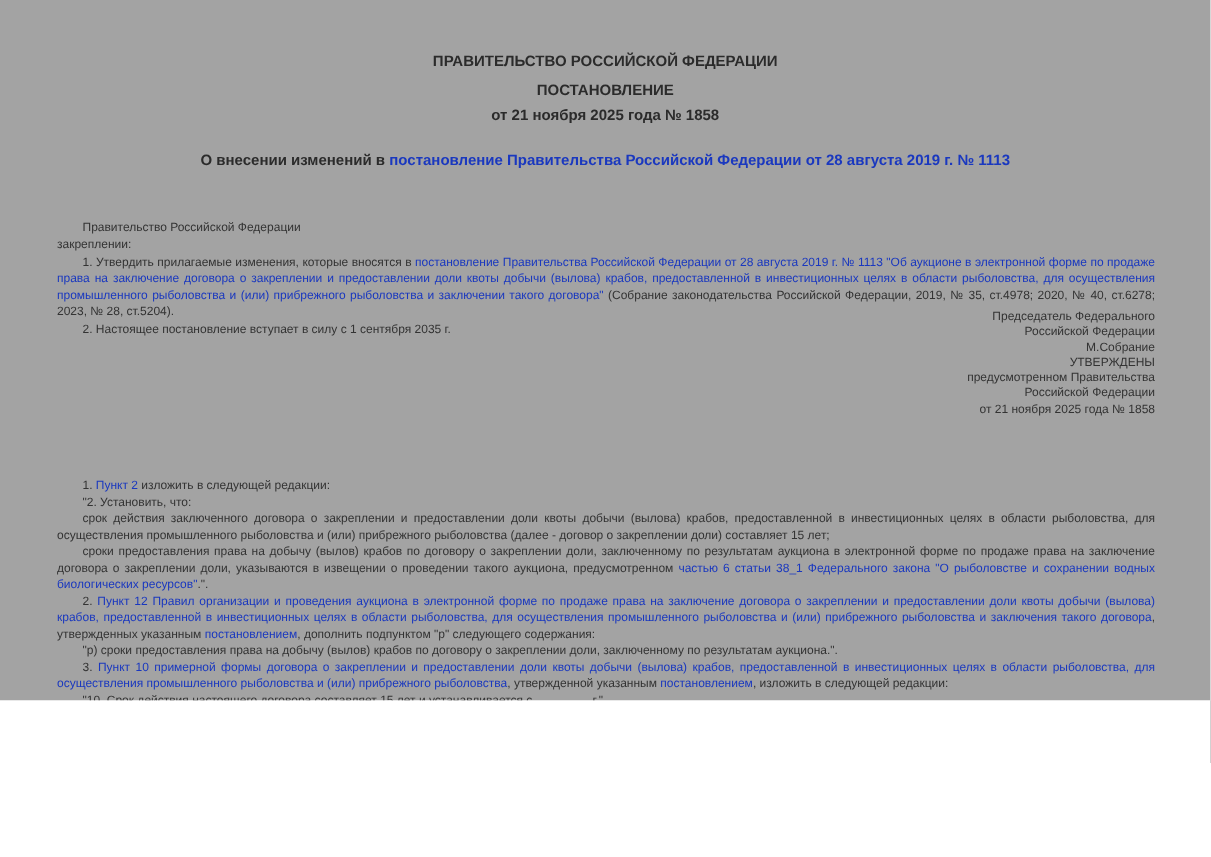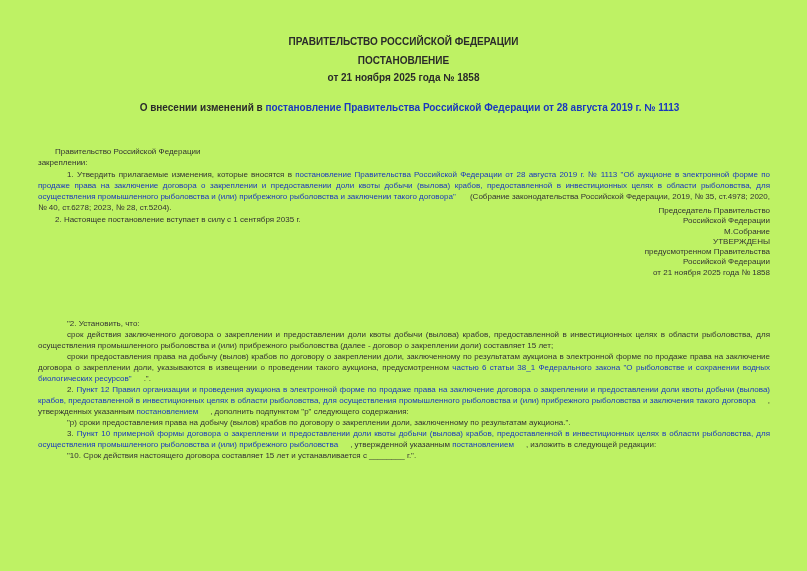--- a/index.html
+++ b/index.html
@@ -1,17 +1,17 @@
 <!DOCTYPE html>
 <html style="--link: #1a38bf; --ink: #333333;"><head>
 <meta charset="utf-8">
 <style>
   html,body { margin:0; padding:0; background:#ffffff; }
   .page {
-    position:relative; width:807px; height:571px; background:#bef264;
+    position:relative; width:807px; height:467px; background:#a3a3a3;
     font-family:"Liberation Sans", sans-serif; color:var(--ink,#333);
     overflow:hidden;
   }
   .hdr {
     position:absolute; left:0; width:807px; text-align:center;
     font-weight:bold; font-size:10px; color:#2b2b2b;
   }
   .hdr-org   { top:36px; }
   .hdr-type  { top:55px; }
   .hdr-date  { top:72px; }
@@ -23,52 +23,53 @@
   }
   .preamble { top:146px; line-height:11.3px; }
   .changes  { top:318px; }
   .para { margin:0; text-indent:17px; }
   .para.noindent { text-indent:0; }
   .signblock {
     position:absolute; right:37px; top:206px; text-align:right;
     font-size:8px; line-height:10.3px; color:var(--ink,#333);
   }
   .lnk { color:var(--link,#1a38bf); cursor:pointer; }
-  .txt { color:inherit;margin-left:12px; }
+  .txt { color:inherit; }
 </style>
 </head>
 <body>
 
 <div class="page">
 
   <div class="hdr hdr-org">ПРАВИТЕЛЬСТВО РОССИЙСКОЙ ФЕДЕРАЦИИ</div>
   <div class="hdr hdr-type">ПОСТАНОВЛЕНИЕ</div>
   <div class="hdr hdr-date">от 21 ноября 2025 года № 1858</div>
 
   <div class="hdr doc-title"><span class="txt">О внесении изменений в </span><span class="lnk">постановление Правительства Российской Федерации от 28 августа 2019 г. № 1113</span></div>
 
   <div class="content preamble">
     <p class="para">Правительство Российской Федерации</p>
     <p class="para noindent">закреплении:</p>
     <p class="para"><span class="txt">1. Утвердить прилагаемые изменения, которые вносятся в </span><span class="lnk">постановление Правительства Российской Федерации от 28 августа 2019 г. № 1113 "Об аукционе в электронной форме по продаже права на заключение договора о закреплении и предоставлении доли квоты добычи (вылова) крабов, предоставленной в инвестиционных целях в области рыболовства, для осуществления промышленного рыболовства и (или) прибрежного рыболовства и заключении такого договора"</span><span class="txt"> (Собрание законодательства Российской Федерации, 2019, № 35, ст.4978; 2020, № 40, ст.6278; 2023, № 28, ст.5204).</span></p>
     <p class="para">2. Настоящее постановление вступает в силу с 1 сентября 2035 г.</p>
   </div>
 
   <div class="signblock">
-    <div>Председатель Правительство</div>
+    <div>Председатель Федерального</div>
     <div>Российской Федерации</div>
     <div>М.Собрание</div>
     <div>УТВЕРЖДЕНЫ</div>
     <div>предусмотренном Правительства</div>
     <div>Российской Федерации</div>
     <div>от 21 ноября 2025 года № 1858</div>
   </div>
 
 
   <div class="content changes">
+    <p class="para"><span class="txt">1. </span><span class="lnk">Пункт 2</span><span class="txt"> изложить в следующей редакции:</span></p>
     <p class="para"><span class="txt">"2. Установить, что:</span></p>
     <p class="para"><span class="txt">срок действия заключенного договора о закреплении и предоставлении доли квоты добычи (вылова) крабов, предоставленной в инвестиционных целях в области рыболовства, для осуществления промышленного рыболовства и (или) прибрежного рыболовства (далее - договор о закреплении доли) составляет 15 лет;</span></p>
     <p class="para"><span class="txt">сроки предоставления права на добычу (вылов) крабов по договору о закреплении доли, заключенному по результатам аукциона в электронной форме по продаже права на заключение договора о закреплении доли, указываются в извещении о проведении такого аукциона, предусмотренном </span><span class="lnk">частью 6 статьи 38_1 Федерального закона "О рыболовстве и сохранении водных биологических ресурсов"</span><span class="txt">.".</span></p>
     <p class="para"><span class="txt">2. </span><span class="lnk">Пункт 12 Правил организации и проведения аукциона в электронной форме по продаже права на заключение договора о закреплении и предоставлении доли квоты добычи (вылова) крабов, предоставленной в инвестиционных целях в области рыболовства, для осуществления промышленного рыболовства и (или) прибрежного рыболовства и заключения такого договора</span><span class="txt">, утвержденных указанным </span><span class="lnk">постановлением</span><span class="txt">, дополнить подпунктом "р" следующего содержания:</span></p>
     <p class="para"><span class="txt">"р) сроки предоставления права на добычу (вылов) крабов по договору о закреплении доли, заключенному по результатам аукциона.".</span></p>
     <p class="para"><span class="txt">3. </span><span class="lnk">Пункт 10 примерной формы договора о закреплении и предоставлении доли квоты добычи (вылова) крабов, предоставленной в инвестиционных целях в области рыболовства, для осуществления промышленного рыболовства и (или) прибрежного рыболовства</span><span class="txt">, утвержденной указанным </span><span class="lnk">постановлением</span><span class="txt">, изложить в следующей редакции:</span></p>
     <p class="para"><span class="txt">"10. Срок действия настоящего договора составляет 15 лет и устанавливается с ________ г.".</span></p>
   </div>
 
 </div>

